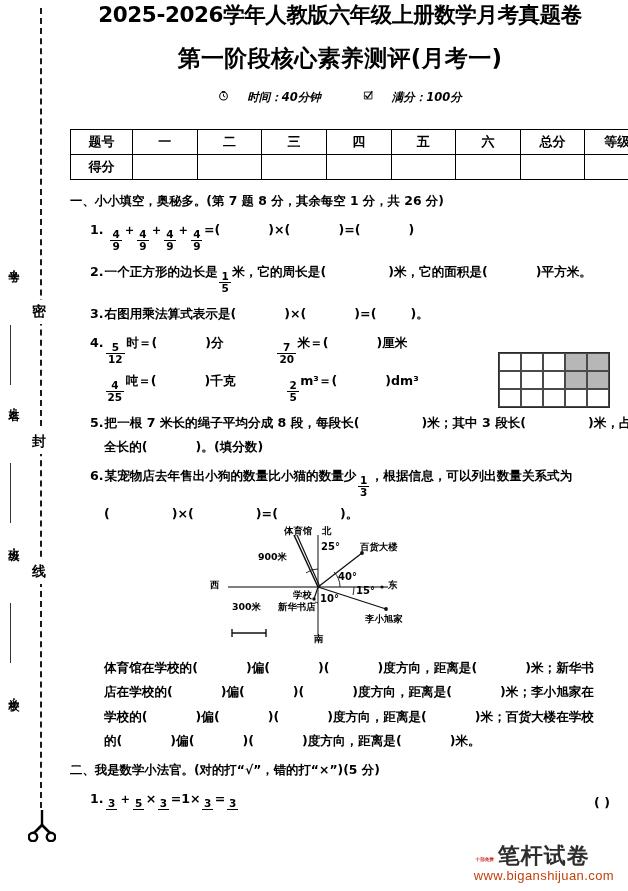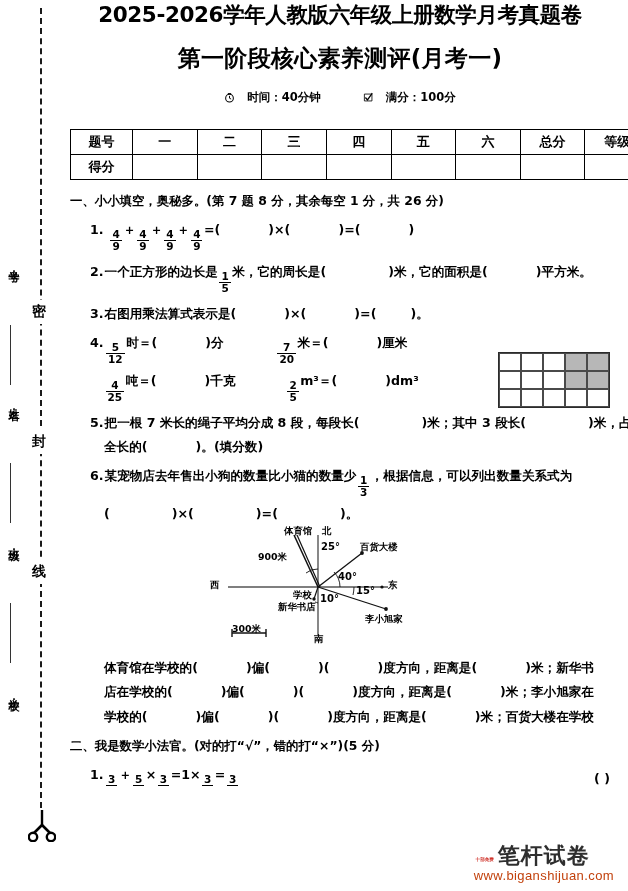--- a/index.html
+++ b/index.html
@@ -106,21 +106,21 @@
   #meta-row {
     display: flex;
     justify-content: center;
     gap: 42px;
     margin-top: 16px;
     font-family: "DejaVu Sans", sans-serif;
     font-weight: bold;
     font-size: 11.5px;
     color: #000;
   }
-  .meta-item { display: flex; align-items: center; gap: 12px; }
+  .meta-item { display: flex; gap: 18px; font-style: italic; }
 
   
   #score-table {
     margin: 24px auto 0 auto;
     border-collapse: collapse;
     width: 580px;
     table-layout: fixed;
   }
   #score-table td {
     border: 1.5px solid #000;
@@ -422,36 +422,39 @@
     <div class="dlabel" style="left:74px;top:-4px;">体育馆</div>
     <div class="dlabel" style="left:112px;top:-4px;">北</div>
     <div class="dlabel" style="left:150px;top:12px;">百货大楼</div>
     <div class="dlabel" style="left:0px;top:50px;">西</div>
     <div class="dlabel" style="left:178px;top:50px;">东</div>
     <div class="dlabel" style="left:83px;top:60px;">学校</div>
     <div class="dlabel" style="left:68px;top:72px;">新华书店</div>
     <div class="dlabel" style="left:155px;top:84px;">李小旭家</div>
     <div class="dlabel" style="left:104px;top:104px;">南</div>
     <div class="dlabel" style="left:48px;top:22px;">900米</div>
-    <div class="dlabel" style="left:22px;top:94px;">300米</div>
+    <div class="dlabel" style="left:22px;top:72px;">300米</div>
 
     <div class="dangle" style="left:111px;top:12px;">25°</div>
     <div class="dangle" style="left:128px;top:42px;">40°</div>
     <div class="dangle" style="left:110px;top:64px;">10°</div>
     <div class="dangle" style="left:146px;top:56px;">15°</div>
   </div>
 
   <div class="q right-cut" style="padding-left:34px;margin-top:2px;">
     <span>体育馆在学校的(</span><span class="blank-m"></span><span>)偏(</span><span class="blank-m"></span><span>)(</span><span class="blank-m"></span><span>)度方向，距离是(</span><span class="blank-m"></span><span>)米；新华书</span>
   </div>
   <div class="q right-cut" style="padding-left:34px;margin-top:6px;">
     <span>店在学校的(</span><span class="blank-m"></span><span>)偏(</span><span class="blank-m"></span><span>)(</span><span class="blank-m"></span><span>)度方向，距离是(</span><span class="blank-m"></span><span>)米；李小旭家在</span>
   </div>
   <div class="q right-cut" style="padding-left:34px;margin-top:6px;">
     <span>学校的(</span><span class="blank-m"></span><span>)偏(</span><span class="blank-m"></span><span>)(</span><span class="blank-m"></span><span>)度方向，距离是(</span><span class="blank-m"></span><span>)米；百货大楼在学校</span>
+  </div>
+  <div class="q right-cut" style="padding-left:34px;margin-top:6px;">
+    <span>的(</span><span class="blank-m"></span><span>)偏(</span><span class="blank-m"></span><span>)(</span><span class="blank-m"></span><span>)度方向，距离是(</span><span class="blank-m"></span><span>)米。</span>
   </div>
 
   <div class="section-head" style="margin-top:12px;">二、我是数学小法官。(对的打“√”，错的打“×”)(5 分)</div>
 
   <div class="q indent" style="position:relative;">
     <span class="num">1.</span><span class="frac">
         <span class="n">3</span>
       </span><span>＋</span><span class="frac">
         <span class="n">5</span>
       </span><span>×</span><span class="frac">

